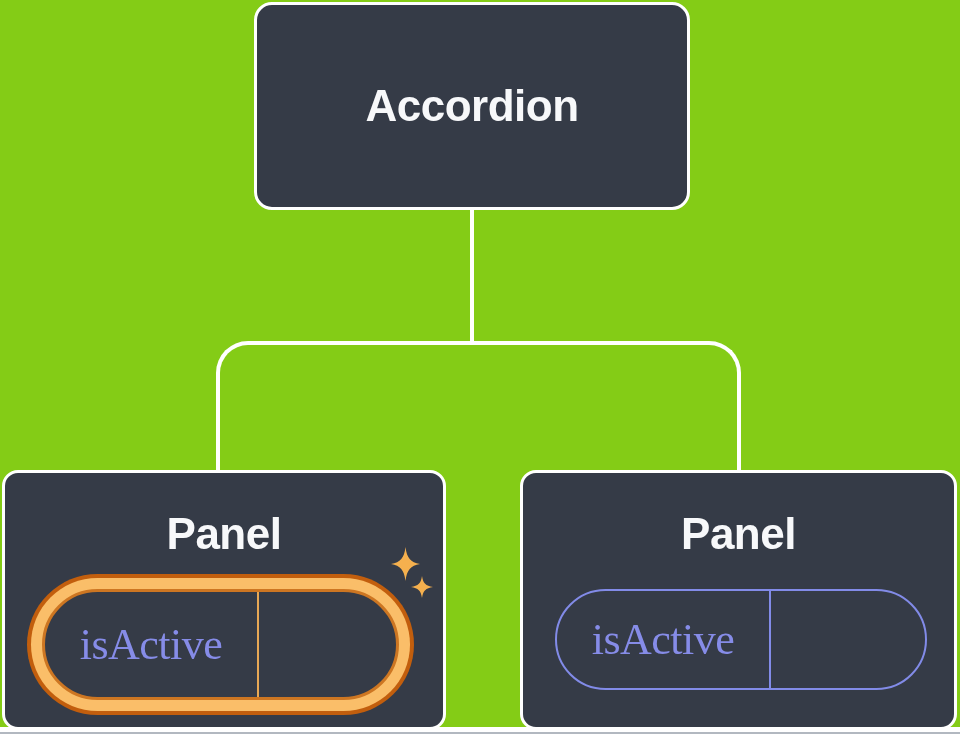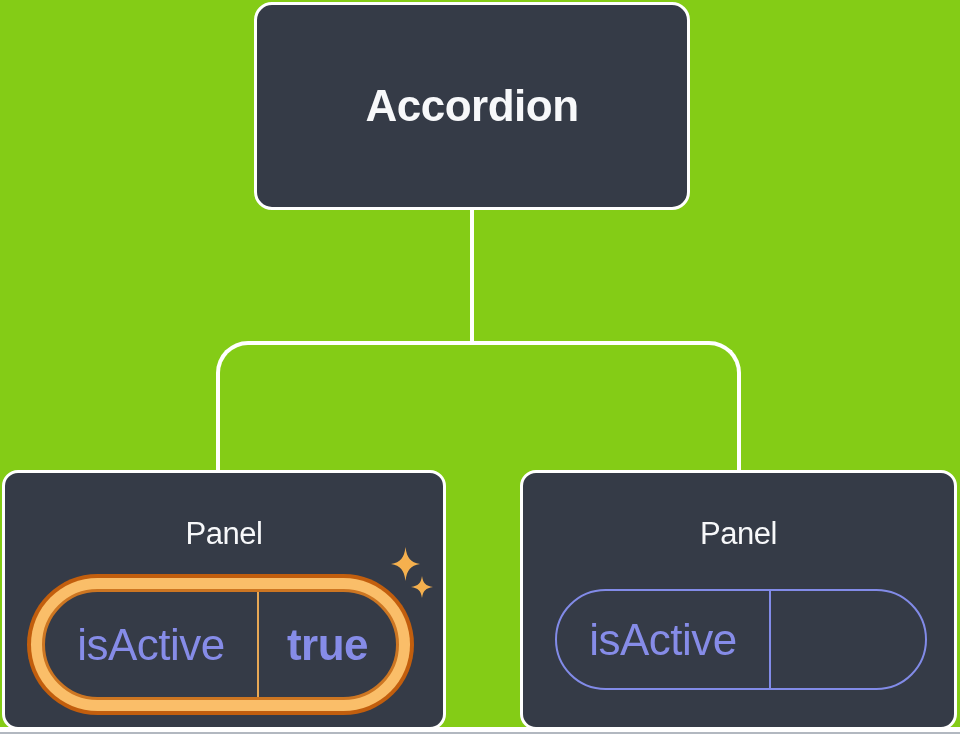--- a/index.html
+++ b/index.html
@@ -43,22 +43,22 @@
   .node-panel-right { left: 520px; top: 470px; width: 437px; height: 260px; border-radius: 16px; }
 
   .panel-title {
     position: absolute;
     left: 0; right: 0;
     top: 37px;
     height: 48px;
     line-height: 48px;
     text-align: center;
     color: #F7F8FA;
-    font-size: 31px;
-    font-weight: 400;
+    font-size: 44px;
+    font-weight: 700;
     letter-spacing: -0.5px;
   }
 
   
   .connector-stem {
     position: absolute;
     left: 470px; top: 209px;
     width: 4px; height: 134px;
     background: #ffffff;
   }
@@ -75,20 +75,21 @@
 
   
   .pill {
     position: absolute;
     box-sizing: border-box;
     display: flex;
     align-items: stretch;
     background: #353B47;
     border-radius: 999px;
     overflow: hidden;
+    font-family: Liberation Serif, serif;
   }
   .pill-active {
     left: 37px; top: 116px;
     width: 357px; height: 111px;
     border: 3px solid #CD7622;
     box-shadow: 0 0 0 11px #FABE69, 0 0 0 15px #C25E0D;
   }
   .pill-inactive {
     left: 32px; top: 116px;
     width: 372px; height: 101px;
@@ -138,21 +139,20 @@
 
   <div class="connector-stem"></div>
   <div class="connector-bracket"></div>
 
   <div class="node node-panel-left">
     <div class="panel-title">Panel</div>
 
     <div class="pill pill-active">
       <div class="pill-segment name">isActive</div>
       <div class="pill-divider"></div>
-      <div class="pill-segment value value-bold">true</div>
     </div>
 
     <svg class="sparkle sparkle-large" viewBox="0 0 100 100" preserveAspectRatio="none">
       <path d="M50 0 C55 33 67 45 100 50 C67 55 55 67 50 100 C45 67 33 55 0 50 C33 45 45 33 50 0 Z" fill="#F5B04E"></path>
     </svg>
     <svg class="sparkle sparkle-small" viewBox="0 0 100 100" preserveAspectRatio="none">
       <path d="M50 0 C55 33 67 45 100 50 C67 55 55 67 50 100 C45 67 33 55 0 50 C33 45 45 33 50 0 Z" fill="#F5B04E"></path>
     </svg>
   </div>
 

